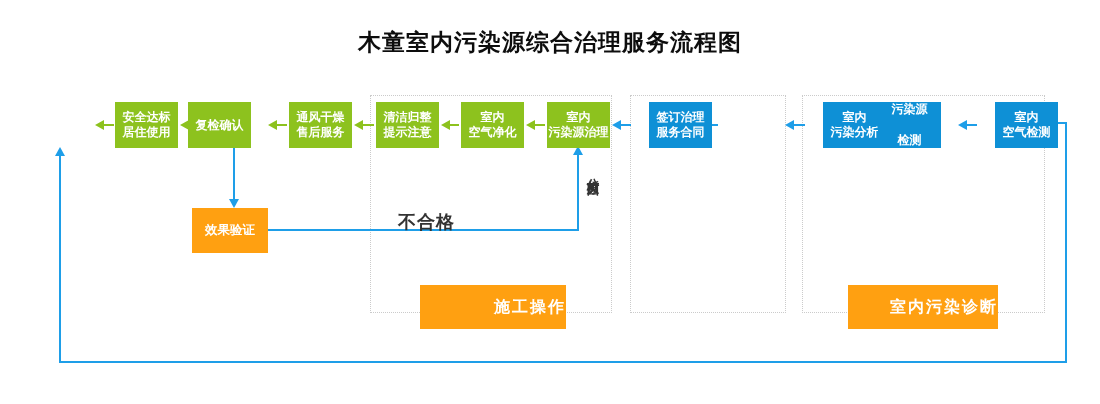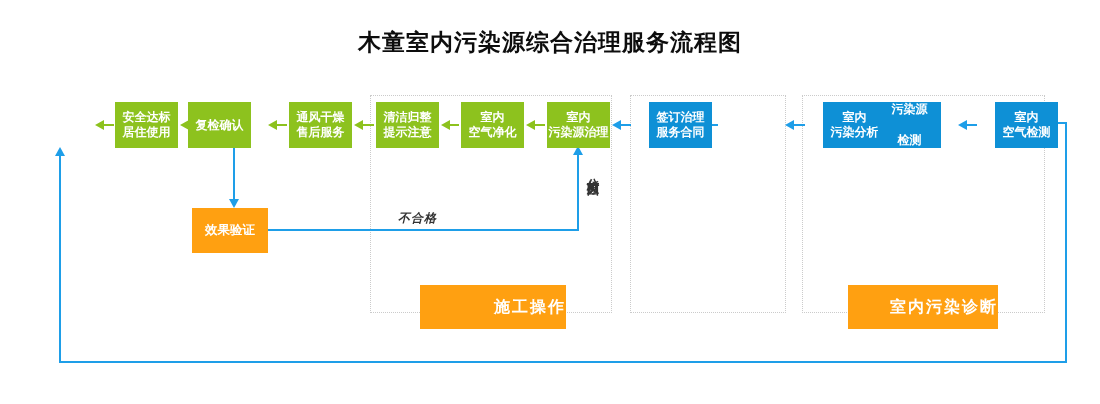--- a/index.html
+++ b/index.html
@@ -45,21 +45,21 @@
   .verify{
     position:absolute;left:192px;top:208px;width:76px;height:45px;background:var(--orange);
     display:flex;align-items:center;justify-content:center;color:#fff;font-size:12.5px;font-weight:bold;z-index:3;
   }
   .stage-label{
     position:absolute;top:285px;height:44px;background:var(--orange);
     display:flex;align-items:center;justify-content:flex-end;color:#fff;font-size:16px;font-weight:bold;
     letter-spacing:2px;z-index:4;
   }
   .edge-label{position:absolute;color:var(--label-ink);font-weight:bold;z-index:3;}
-  .edge-label.fail{left:398px;top:210px;font-size:12px;letter-spacing:1px;font-style:italic;}
+  .edge-label.fail{left:398px;top:210px;font-size:18px;letter-spacing:1px;}
   .edge-label.analyze{left:584px;top:168px;font-size:12.5px;writing-mode:vertical-rl;letter-spacing:2px;}
 </style>
 </head>
 <body>
 
 <div class="canvas">
 
   <div class="title">木童室内污染源综合治理服务流程图</div>
 
   <div class="stage" style="left:370px;width:242px;"></div>

